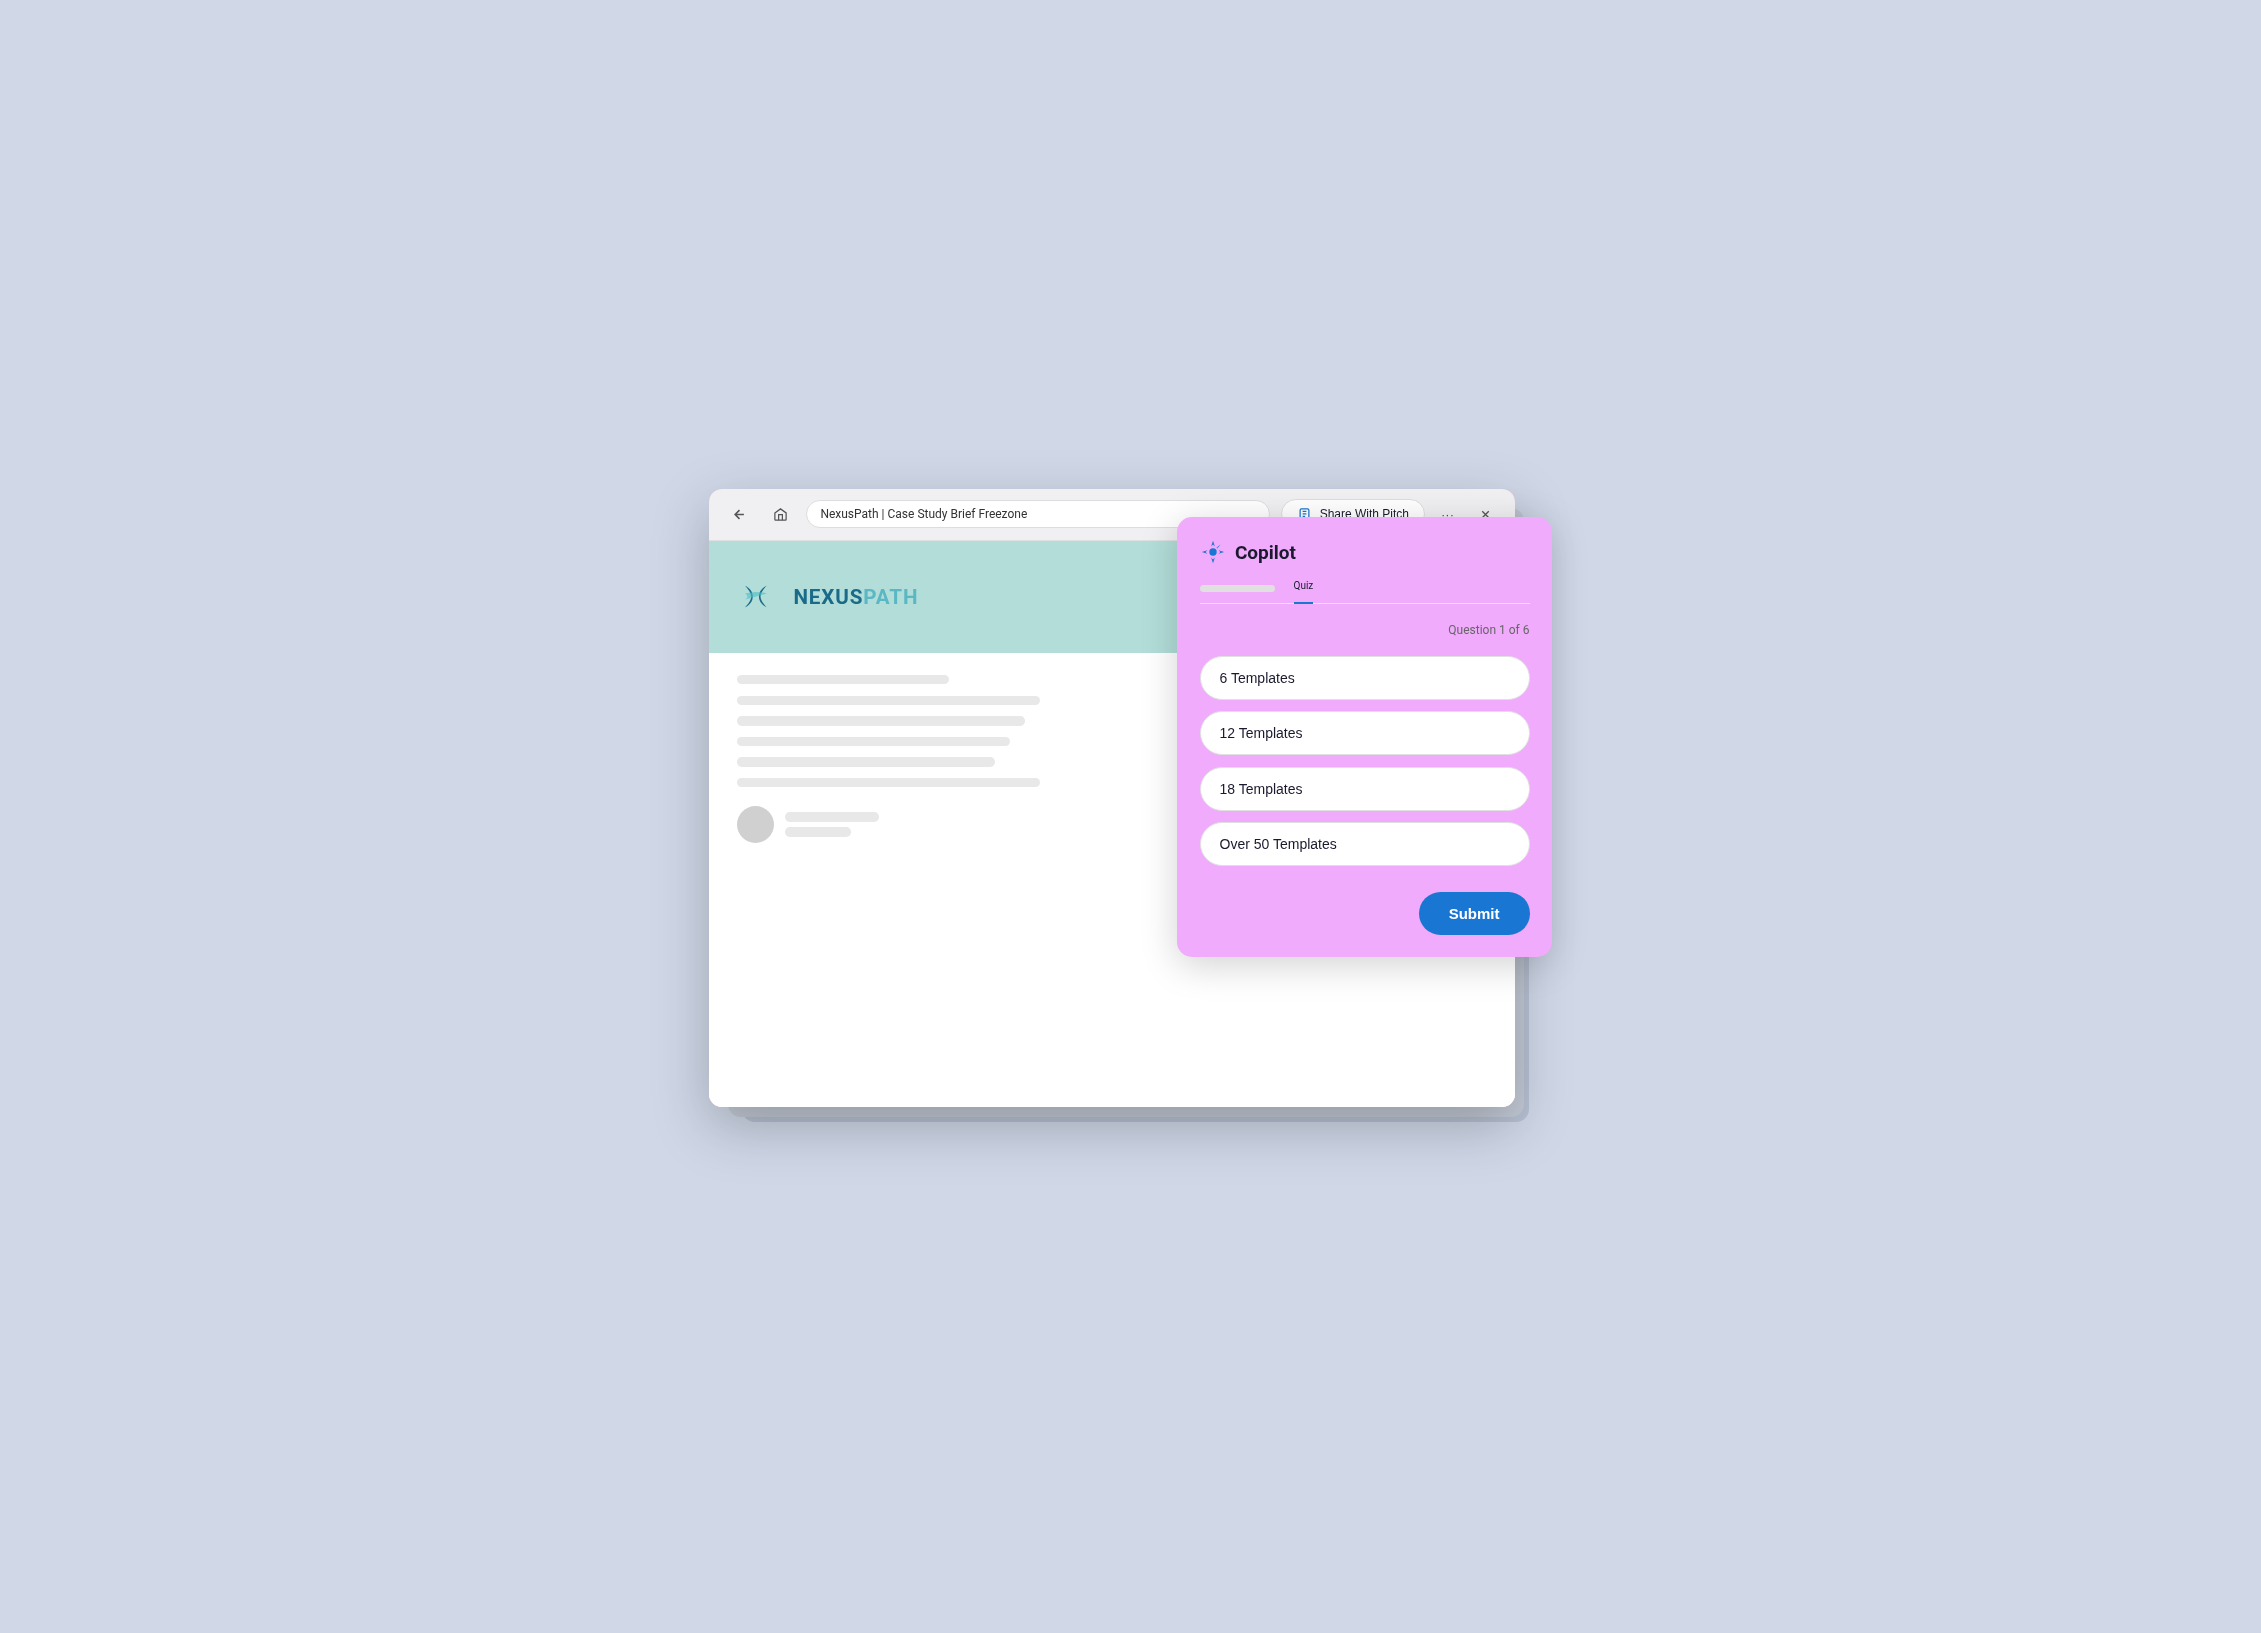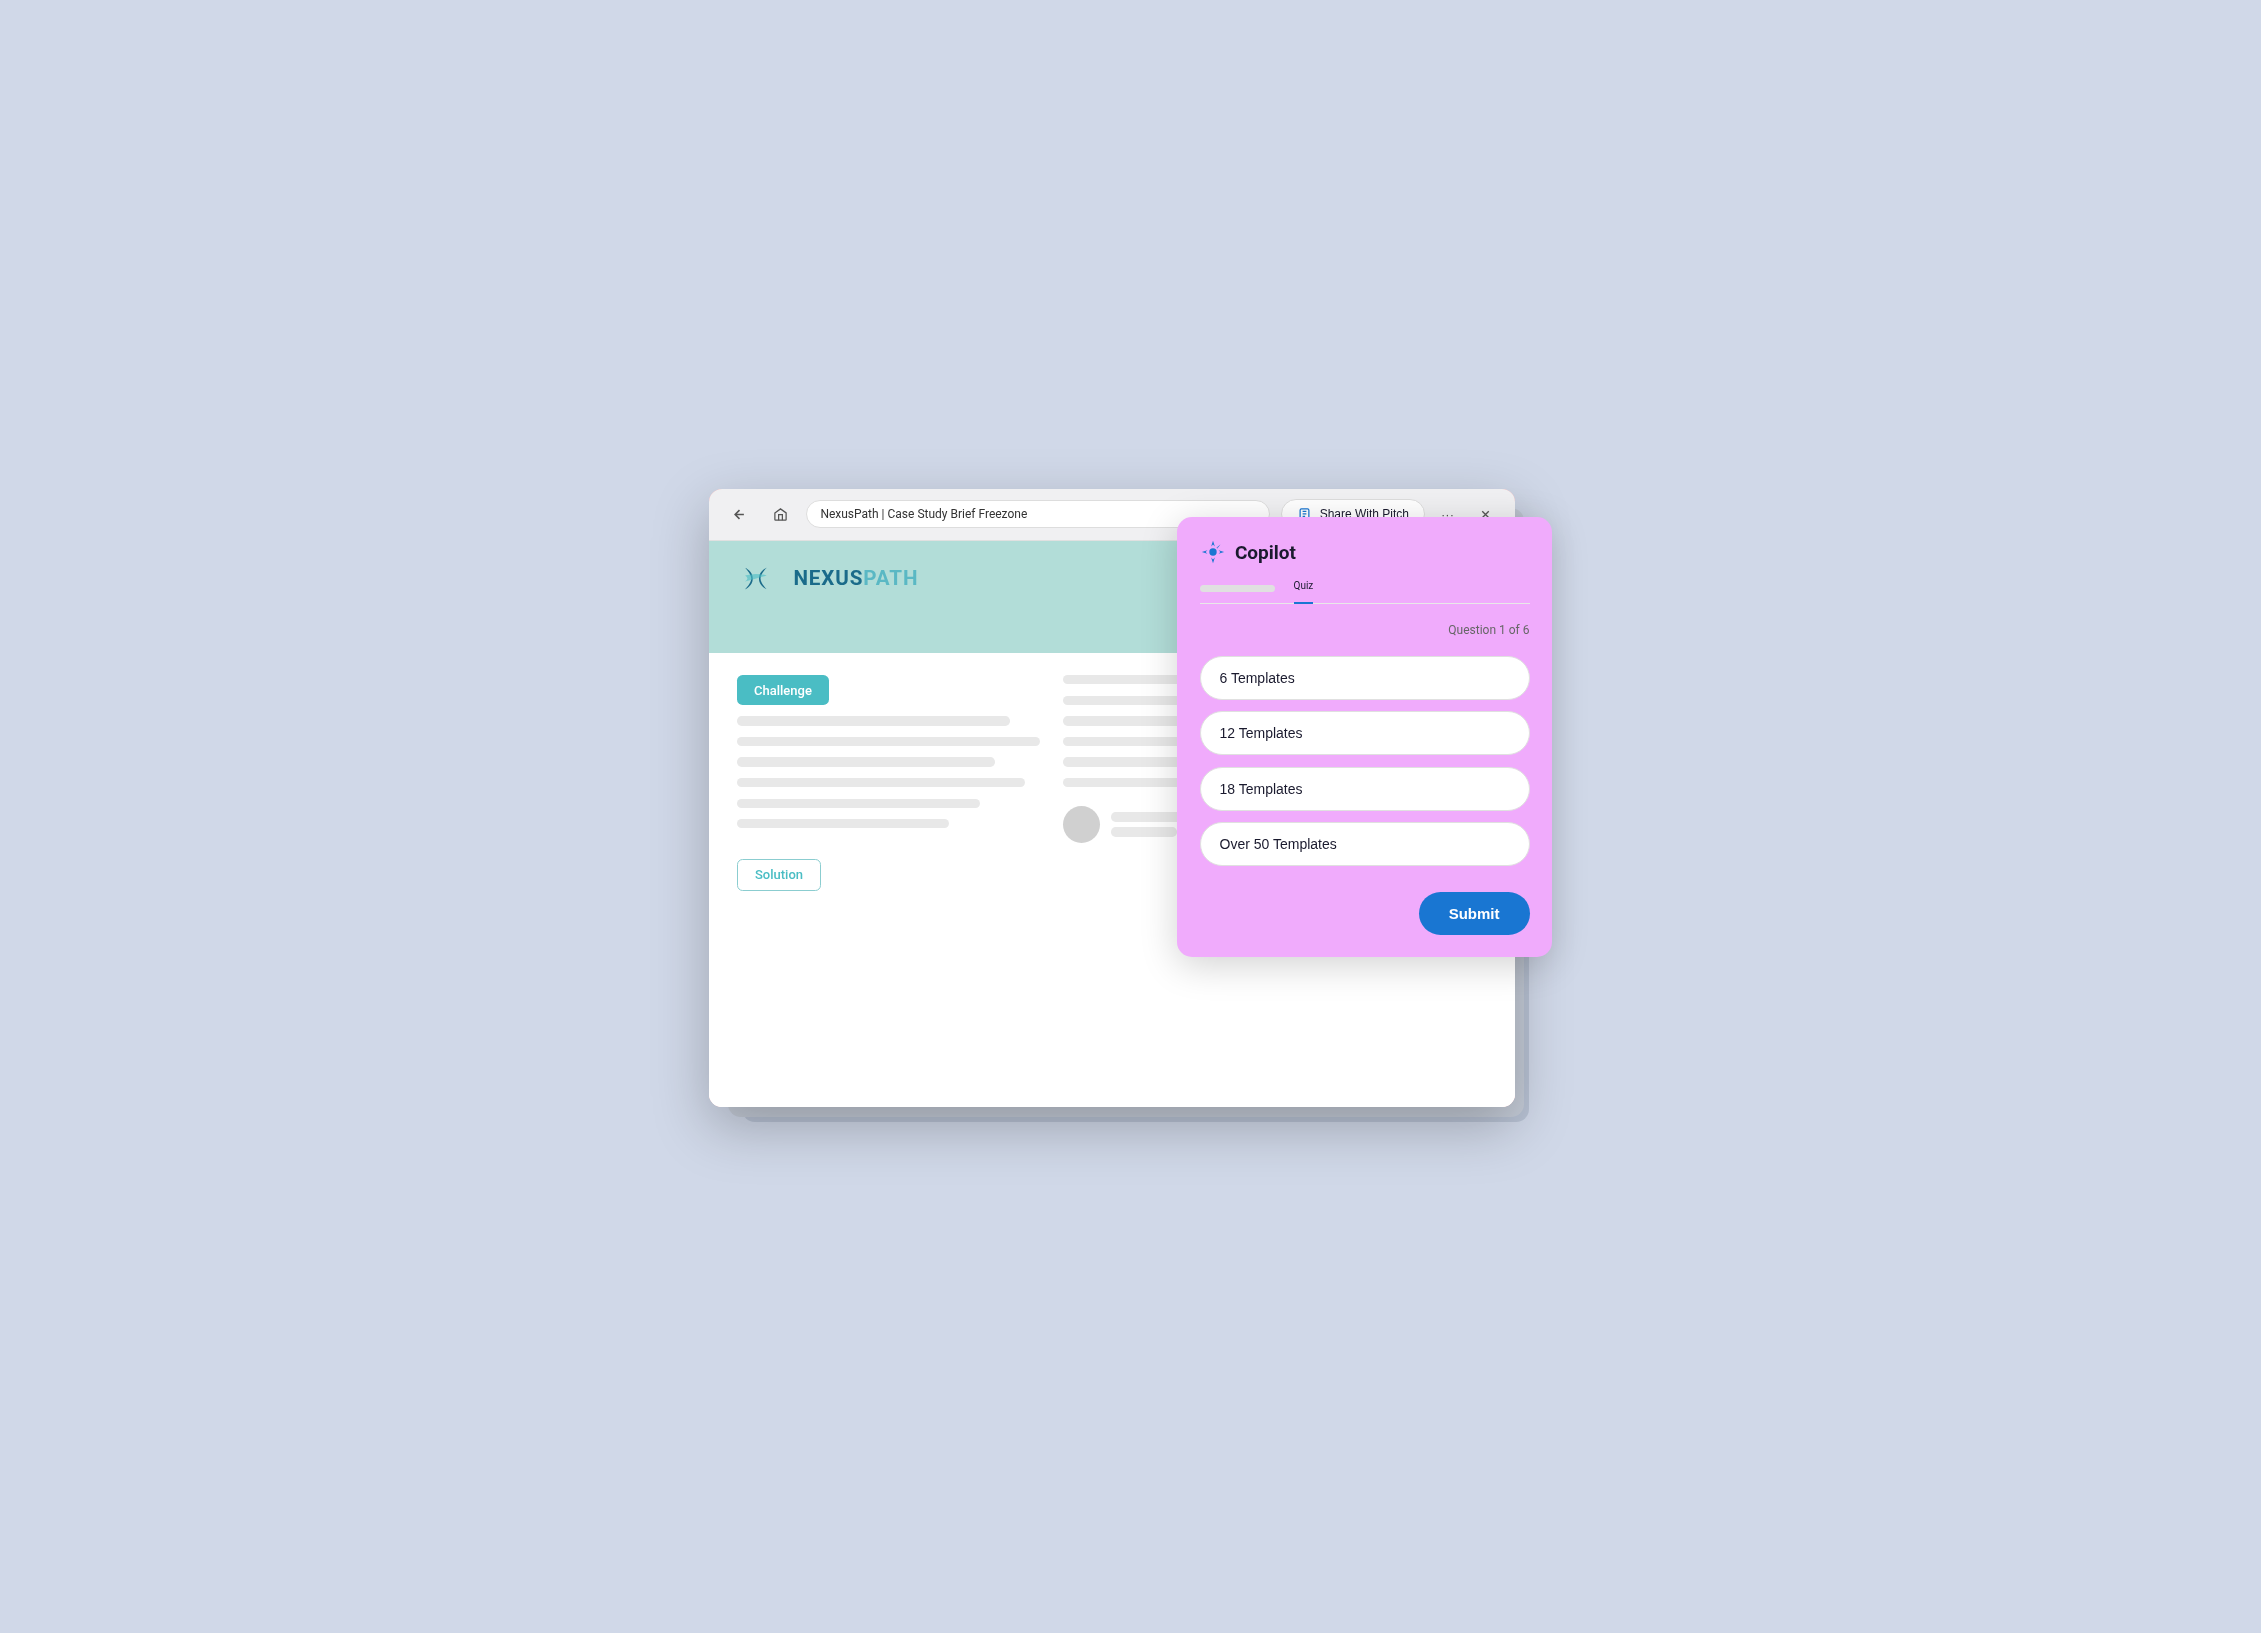--- a/index.html
+++ b/index.html
@@ -120,22 +120,22 @@
       flex: 1;
       background: white;
       overflow: hidden;
     }
 
     
     .doc-header {
       background: #b2ddd8;
       height: 112px;
       display: flex;
+      align-items: center;
       padding: 19px 28px;
-      flex-direction: column;
     }
 
     .nexuspath-logo {
       display: flex;
       align-items: center;
       gap: 9.4px;
     }
 
     .logo-icon {
       width: 47px;
@@ -412,32 +412,20 @@
             </div>
           </div>
           <div class="logo-bar">
             <div class="logo-bar-line"></div>
             <div class="logo-bar-line"></div>
           </div>
         </div>
 
         <div class="doc-body">
           <div class="doc-content-area">
-            <div class="doc-left-col">
-              <div class="tag-btn tag-challenge">Challenge</div>
-              <div class="text-line" style="width: 90%"></div>
-              <div class="text-line" style="width: 100%"></div>
-              <div class="text-line" style="width: 85%"></div>
-              <div class="text-line" style="width: 95%"></div>
-              <div class="text-line" style="width: 80%"></div>
-              <div class="text-line" style="width: 70%"></div>
-              <div style="margin-top: 19px">
-                <div class="tag-btn tag-solution">Solution</div>
-              </div>
-            </div>
             <div class="doc-right-col">
               <div class="text-line" style="width: 70%"></div>
               <div class="text-line" style="width: 100%"></div>
               <div class="text-line" style="width: 95%"></div>
               <div class="text-line" style="width: 90%"></div>
               <div class="text-line" style="width: 85%"></div>
               <div class="text-line" style="width: 100%"></div>
               <div class="avatar-row" style="margin-top: 7.5px">
                 <div class="avatar-circle"></div>
                 <div class="avatar-text-lines">

